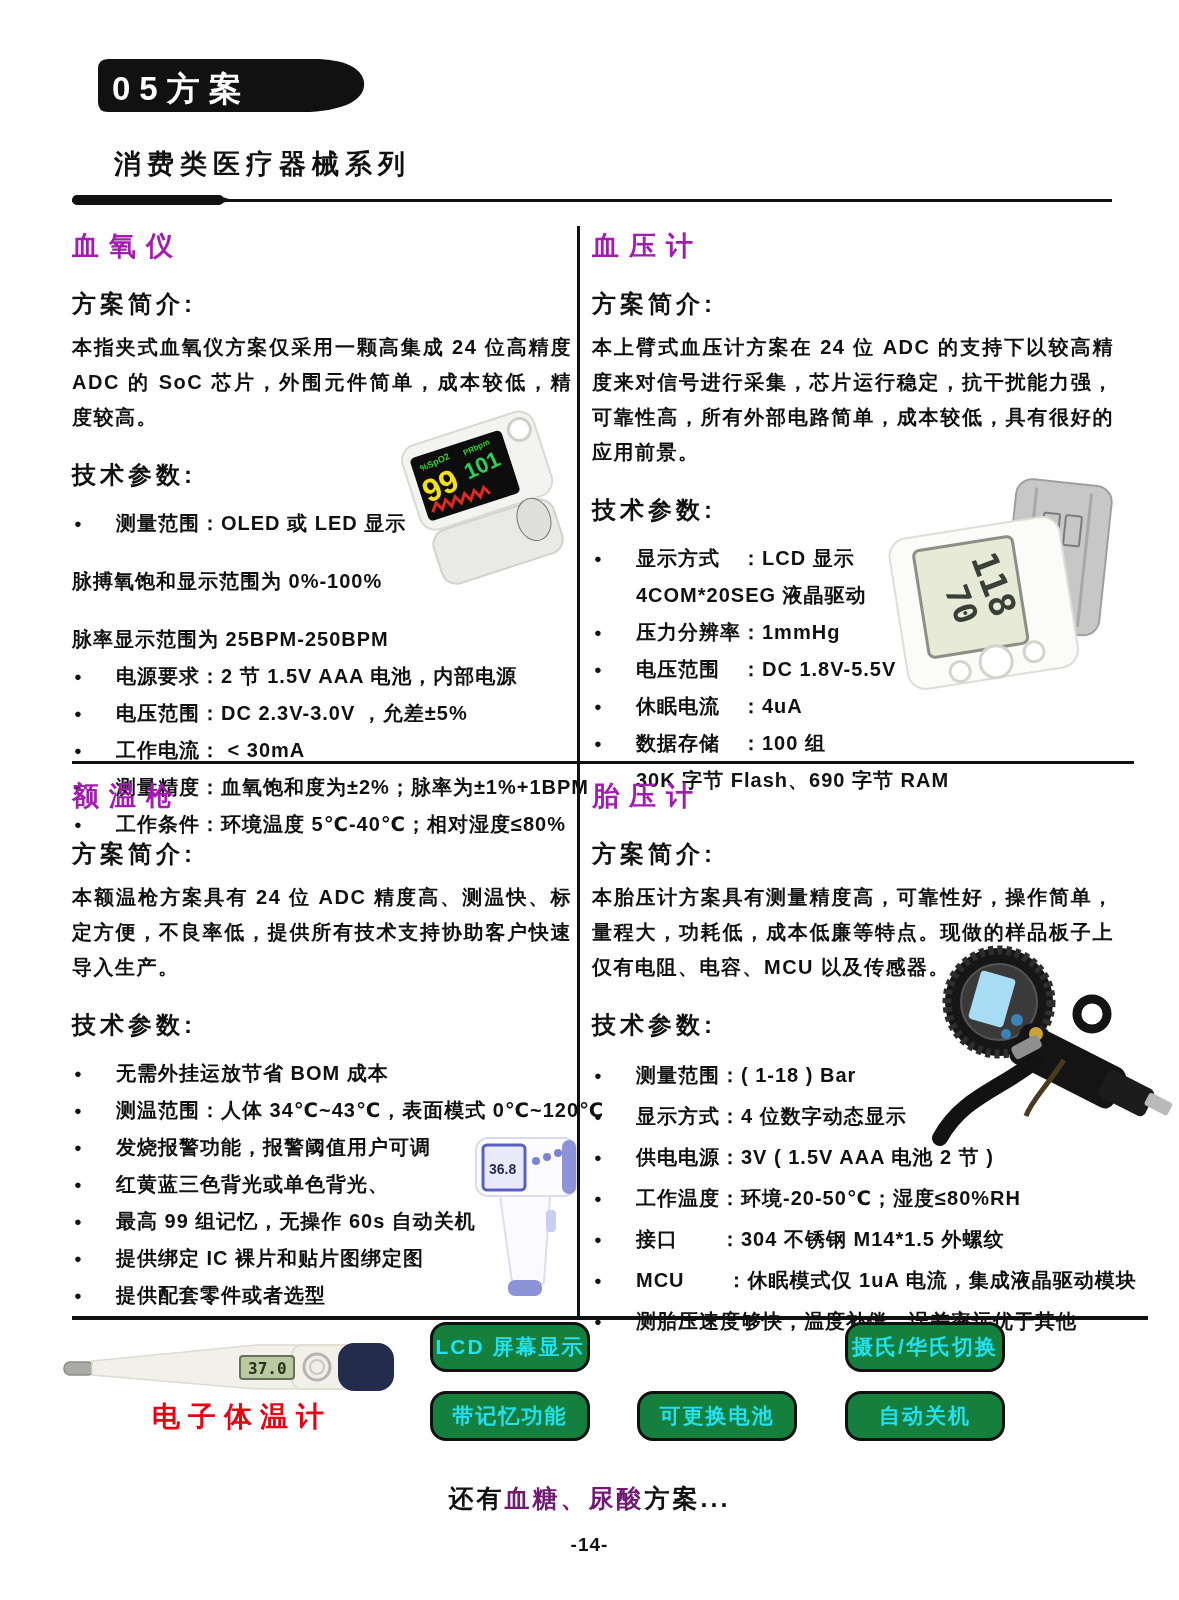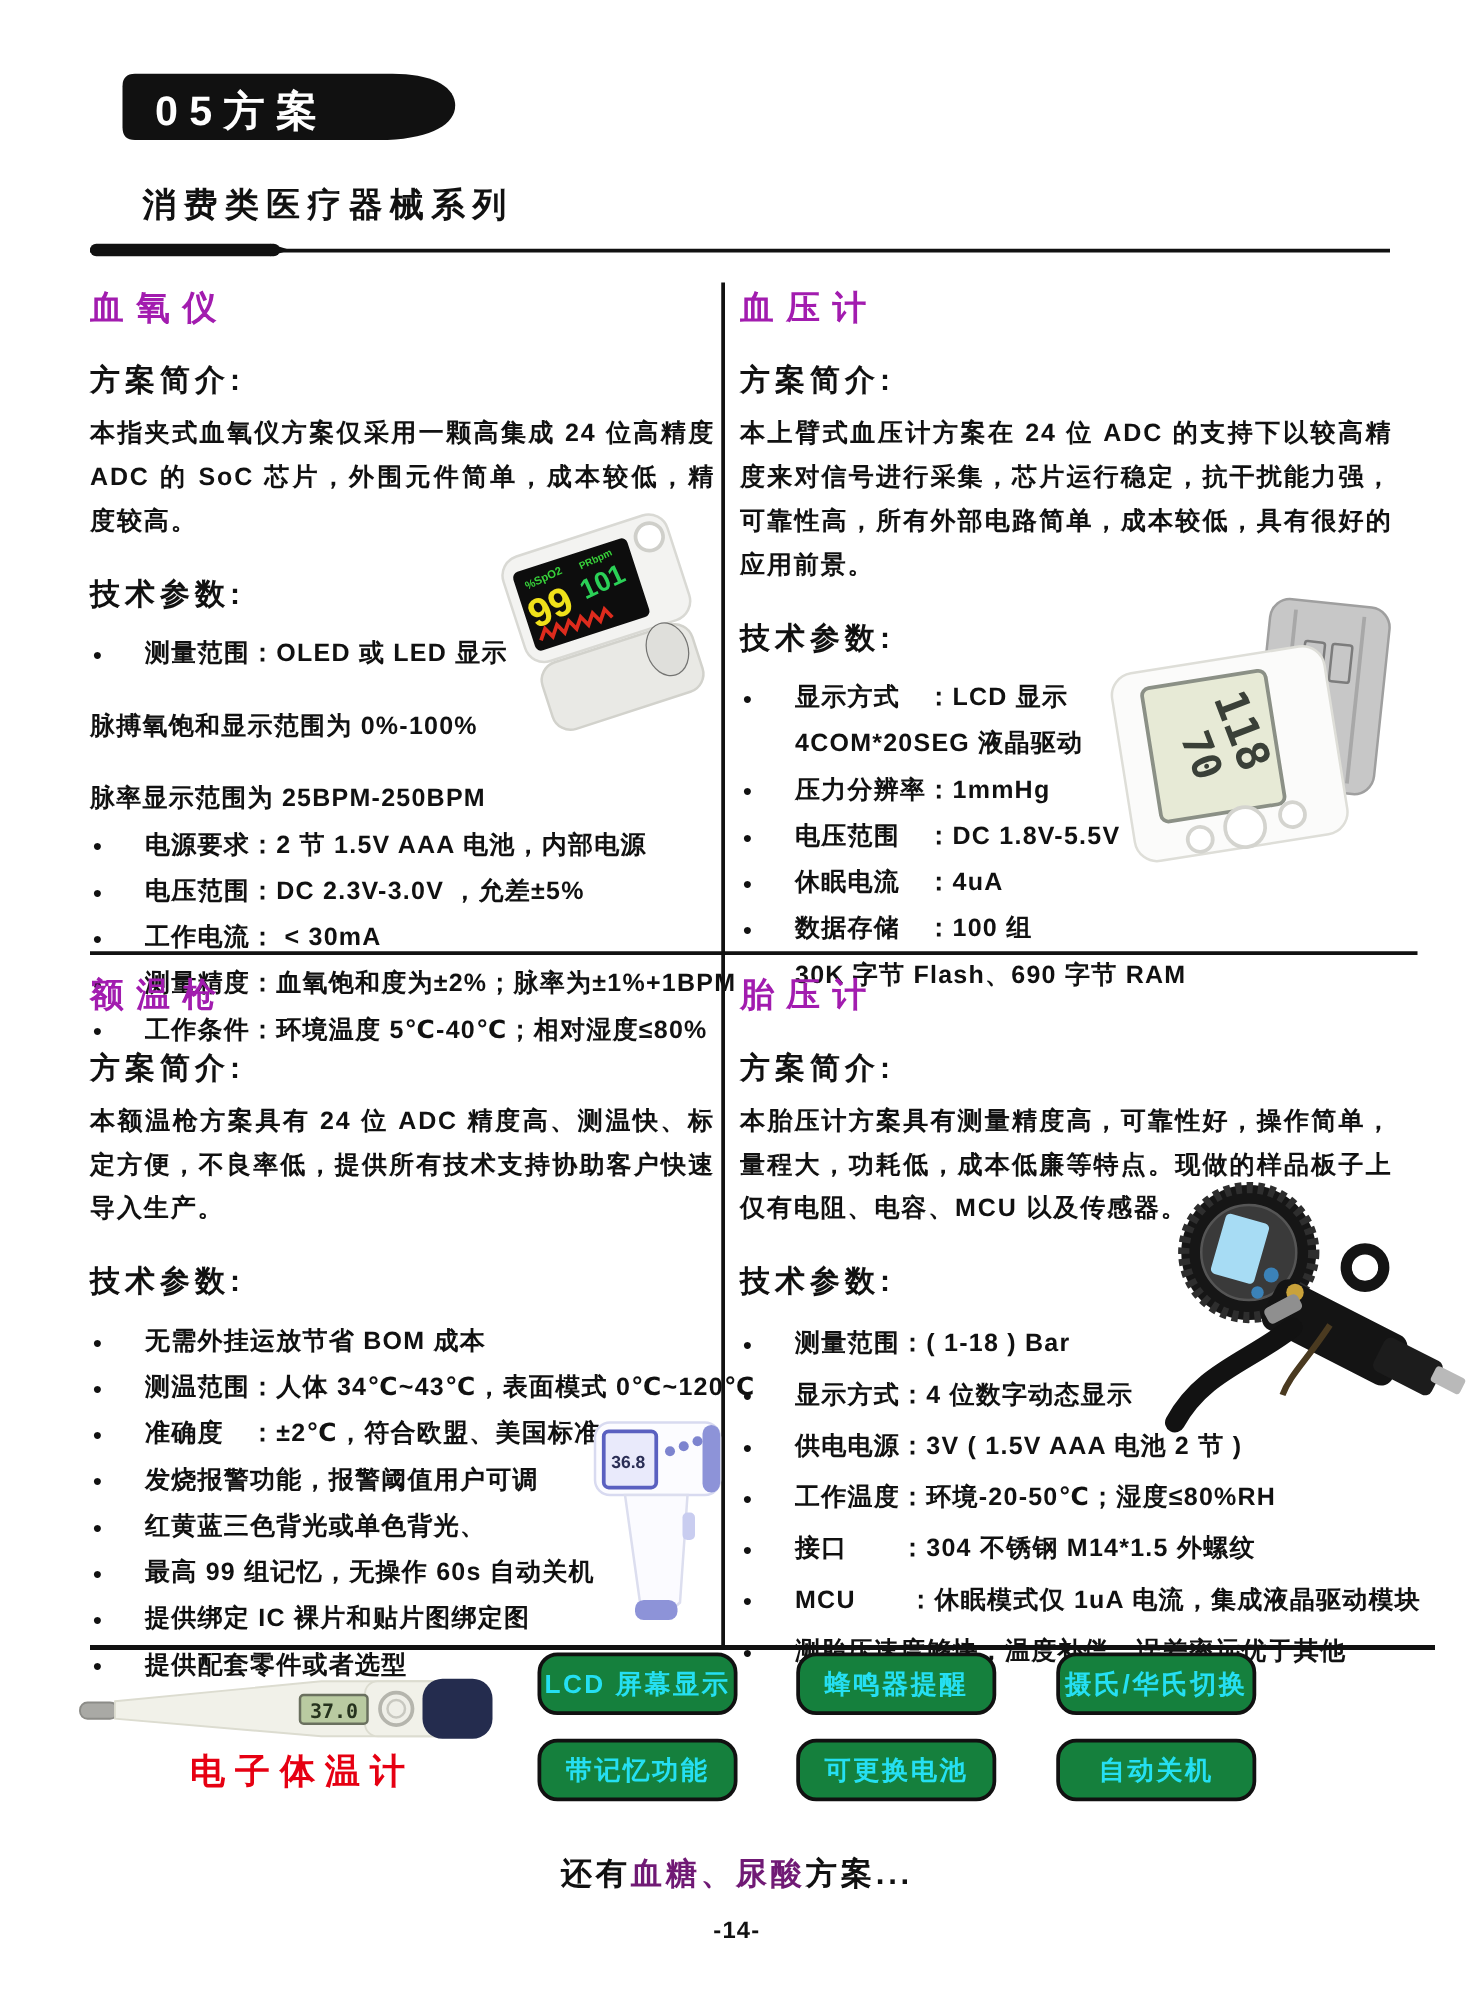--- a/index.html
+++ b/index.html
@@ -2,21 +2,21 @@
 <html><head>
 <meta charset="utf-8">
 <style>
   html,body{margin:0;padding:0;background:#fff;}
   .page{position:relative;width:1179px;height:1600px;background:#ffffff;overflow:hidden;
         font-family:"Liberation Sans","DejaVu Sans",sans-serif;font-weight:bold;color:#111;}
 
   
   .banner{position:absolute;left:96px;top:58px;width:272px;height:56px;}
   .banner svg{position:absolute;left:0;top:0;}
-  .banner-label{position:absolute;left:28px;top:9px;color:#fff;font-size:33px;letter-spacing:9px;}
+  .banner-label{position:absolute;left:16px;top:9px;color:#fff;font-size:33px;letter-spacing:9px;}
 
   .section-title{position:absolute;left:114px;top:146px;font-size:27px;letter-spacing:6px;}
   .rule-thin{position:absolute;left:72px;top:199px;width:1040px;height:3px;background:#111;}
   .rule-thick{position:absolute;left:72px;top:195px;width:152px;height:10px;background:#111;border-radius:6px;}
   .rule-taper{position:absolute;left:216px;top:195px;width:0;height:0;border-top:5px solid transparent;border-bottom:5px solid transparent;border-left:16px solid #111;}
 
   
   .vline{position:absolute;left:577px;top:226px;width:3px;height:1092px;background:#111;}
   .hline-mid{position:absolute;left:72px;top:761px;width:1062px;height:3px;background:#111;}
   .hline-bot{position:absolute;left:72px;top:1316px;width:1076px;height:4px;background:#111;}
@@ -146,21 +146,20 @@
   </div>
 
   <div class="quad q3">
     <div class="q-title">额温枪</div>
     <div class="q-h">方案简介:</div>
     <div class="q-intro">本额温枪方案具有 24 位 ADC 精度高、测温快、标定方便，不良率低，提供所有技术支持协助客户快速导入生产。</div>
     <div class="q-h">技术参数:</div>
     <div class="q-lines">
       <div class="ln b">无需外挂运放节省 BOM 成本</div>
       <div class="ln b">测温范围：人体 34℃~43℃，表面模式 0℃~120℃</div>
-      <div class="ln b">准确度　：±2℃，符合欧盟、美国标准</div>
       <div class="ln b">发烧报警功能，报警阈值用户可调</div>
       <div class="ln b">红黄蓝三色背光或单色背光、</div>
       <div class="ln b">最高 99 组记忆，无操作 60s 自动关机</div>
       <div class="ln b">提供绑定 IC 裸片和贴片图绑定图</div>
       <div class="ln b">提供配套零件或者选型</div>
     </div>
     <svg class="photo photo-ir" width="118" height="200" viewBox="0 0 118 200">
       <rect x="6" y="24" width="100" height="58" rx="12" fill="#fcfcff" stroke="#d8daf0" stroke-width="2"></rect>
       <rect x="92" y="26" width="14" height="54" rx="7" fill="#8d93d8"></rect>
       <rect x="13" y="31" width="42" height="45" rx="4" fill="#e9eafb" stroke="#5a60c0" stroke-width="3"></rect>
@@ -212,21 +211,20 @@
     <rect x="230" y="13" width="70" height="44" rx="10" fill="#f1f1e9" stroke="#dcdcd0" stroke-width="1.5"></rect>
     <rect x="178" y="24" width="54" height="23" rx="3" fill="#b9caa1" stroke="#6a705f" stroke-width="2"></rect>
     <text x="186" y="42" fill="#26331e" font-size="16" font-family="'DejaVu Sans Mono',monospace">37.0</text>
     <circle cx="255" cy="35" r="13" fill="#efefe8" stroke="#b5b5ad" stroke-width="3"></circle>
     <circle cx="255" cy="35" r="7" fill="none" stroke="#c8c8c0" stroke-width="2"></circle>
     <rect x="276" y="11" width="56" height="48" rx="16" fill="#242c4e"></rect>
   </svg>
   <div class="thermo-label">电子体温计</div>
 
   <div class="btn btn1">LCD 屏幕显示</div>
-  <div class="btn btn2">蜂鸣器提醒</div>
   <div class="btn btn3">摄氏/华氏切换</div>
   <div class="btn btn4">带记忆功能</div>
   <div class="btn btn5">可更换电池</div>
   <div class="btn btn6">自动关机</div>
 
   <div class="footer-note">
     <span>还有</span><span class="red">血糖、尿酸</span><span>方案...</span>
   </div>
   <div class="page-num">-14-</div>
 

